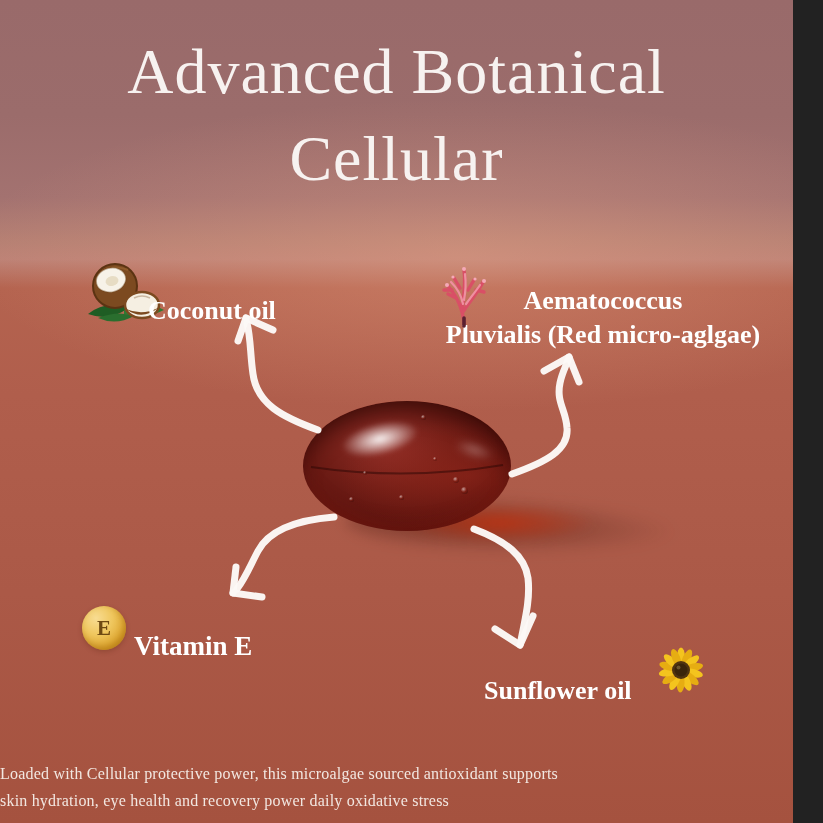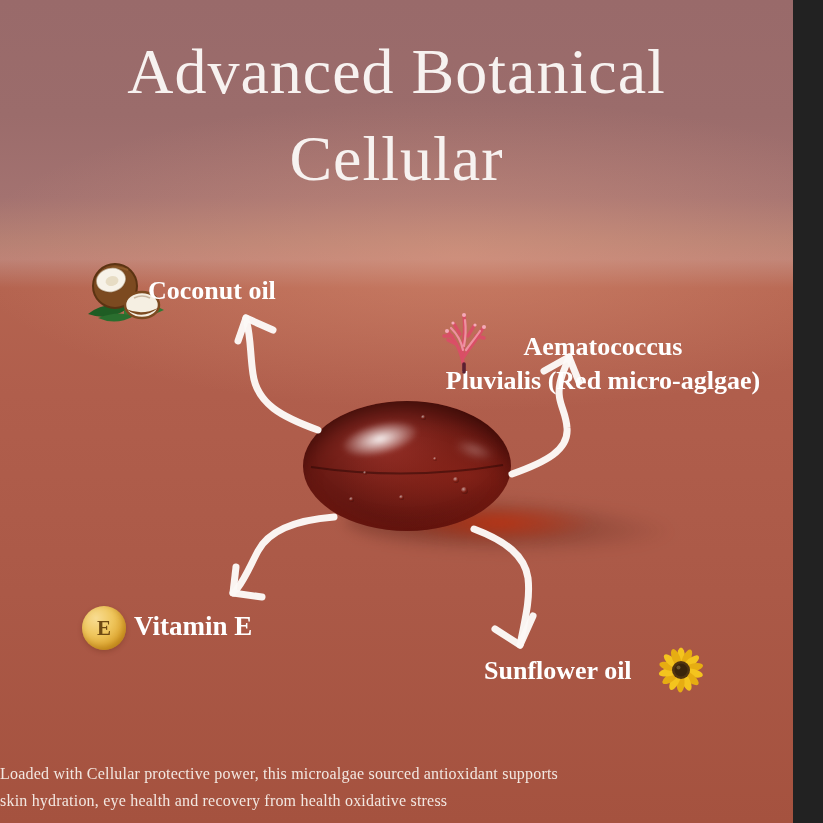--- a/index.html
+++ b/index.html
@@ -13,27 +13,27 @@
         #b68073 29.5%, #bd8276 31.5%,
         #b4634f 35%, #b05e4c 48%, #ab5947 72%, #a5523f 100%);
   }
   
   .title{
     position:absolute;top:28px;left:0;width:100%;
     text-align:center;color:#f7f2f0;font-weight:300;
     font-size:64px;line-height:87px;letter-spacing:1px;
   }
   
-  .label{position:absolute;color:#ffffff;font-weight:700;font-size:26px;white-space:nowrap;}
+  .label{position:absolute;color:#ffffff;font-weight:700;font-size:26px;white-space:nowrap;margin-top:20px;}
   .coconut-label{left:148px;top:276px;}
   .vitamin-label{left:134px;top:611px;font-size:27px;}
   .sunflower-label{left:484px;top:656px;}
   .algae-block{
     position:absolute;right:4px;top:284px;width:372px;
-    text-align:center;color:#fff;font-weight:700;font-size:26px;line-height:34px;margin-top:46px;
+    text-align:center;color:#fff;font-weight:700;font-size:26px;line-height:34px;
   }
   .algae-icon-wrap{position:absolute;left:18px;top:-24px;}
   .coconut-icon-wrap{position:absolute;left:84px;top:258px;}
   .sunflower-icon-wrap{position:absolute;left:656px;top:644px;}
   
   .vitamin-badge{
     position:absolute;left:82px;top:606px;width:44px;height:44px;border-radius:50%;
     background:radial-gradient(circle at 32% 28%, #f8dc92 0%, #efc65d 38%, #dda42c 72%, #c98f1a 100%);
     box-shadow:0 2px 5px rgba(80,30,10,.25), inset -2px -3px 6px rgba(150,95,10,.45);
     display:flex;align-items:center;justify-content:center;
@@ -234,16 +234,16 @@
           </g>
       </g>
       <circle cx="25" cy="26" r="9" fill="#503411"></circle>
       <circle cx="25" cy="26" r="6.5" fill="#3a250b"></circle>
       <circle cx="22.5" cy="23.5" r="2" fill="rgba(255,230,150,.25)"></circle>
     </svg>
   </span>
 
   <div class="footer">
     <div>Loaded with Cellular protective power, this microalgae sourced antioxidant supports</div>
-    <div>skin hydration, eye health and recovery from health oxidative stress</div>
+    <div>skin hydration, eye health and recovery power daily oxidative stress</div>
   </div>
 
 </div>
 
 </body></html>

